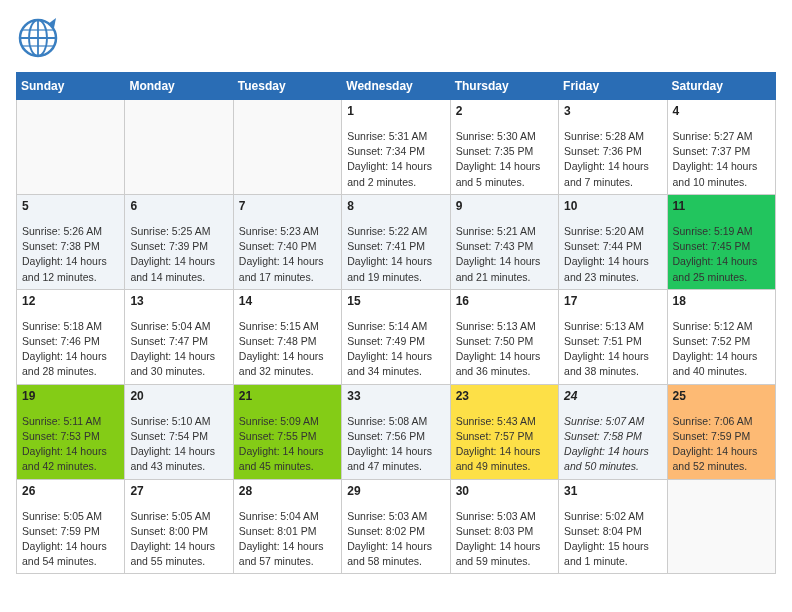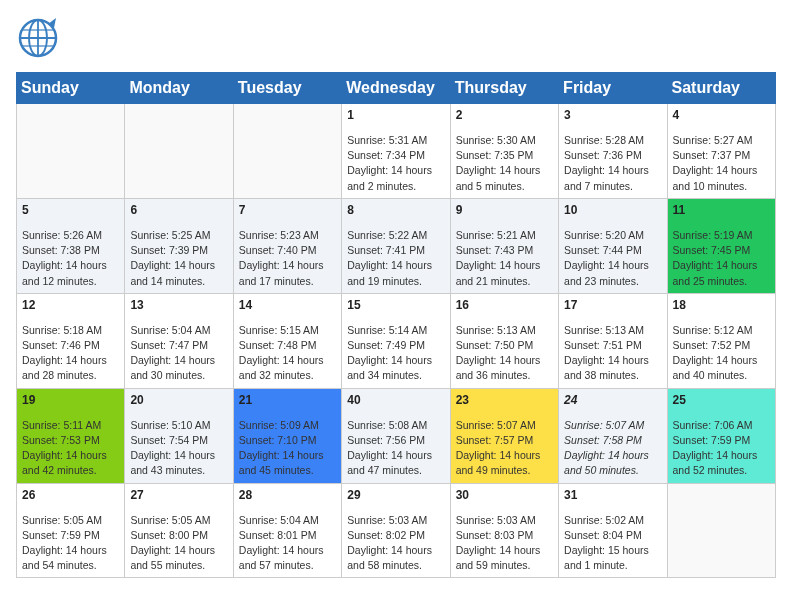--- a/index.html
+++ b/index.html
@@ -31,21 +31,21 @@
     .calendar {
       width: 100%;
       border-collapse: collapse;
       font-size: 11px;
     }
     .calendar th {
       background: #2a6db5;
       color: #fff;
       padding: 6px 4px;
       text-align: left;
-      font-size: 16px;
+      font-size: 12px;
       font-weight: bold;
       border: 1px solid #2a6db5;
     }
     .calendar td {
       border: 1px solid #ccc;
       vertical-align: top;
       padding: 4px 5px;
       width: 108px;
       min-height: 80px;
       background: #fff;
@@ -286,49 +286,49 @@
 Daylight: 14 hours
 and 42 minutes.</div>
         </td>
         <td style="background: rgb(240, 244, 248);">
           <span class="day-num">20</span>
           <div class="day-info">Sunrise: 5:10 AM
 Sunset: 7:54 PM
 Daylight: 14 hours
 and 43 minutes.</div>
         </td>
-        <td style="background: #3b82f6;">
+        <td style="background: #84cc16;">
           <span class="day-num">21</span>
           <div class="day-info">Sunrise: 5:09 AM
-Sunset: 7:10 PM
+Sunset: 7:55 PM
 Daylight: 14 hours
 and 45 minutes.</div>
         </td>
         <td style="background: rgb(240, 244, 248);">
-          <span class="day-num">40</span>
+          <span class="day-num">33</span>
           <div class="day-info">Sunrise: 5:08 AM
 Sunset: 7:56 PM
 Daylight: 14 hours
 and 47 minutes.</div>
         </td>
         <td style="background: #fde047;">
           <span class="day-num">23</span>
-          <div class="day-info">Sunrise: 5:07 AM
+          <div class="day-info">Sunrise: 5:43 AM
 Sunset: 7:57 PM
 Daylight: 14 hours
 and 49 minutes.</div>
         </td>
         <td style="background: rgb(240, 244, 248); font-style: italic;">
           <span class="day-num">24</span>
           <div class="day-info">Sunrise: 5:07 AM
 Sunset: 7:58 PM
 Daylight: 14 hours
 and 50 minutes.</div>
         </td>
-        <td style="background: #5eead4;">
+        <td style="background: #fdba74;">
           <span class="day-num">25</span>
           <div class="day-info">Sunrise: 7:06 AM
 Sunset: 7:59 PM
 Daylight: 14 hours
 and 52 minutes.</div>
         </td>
       </tr>
       <tr>
         <td>
           <span class="day-num">26</span>

